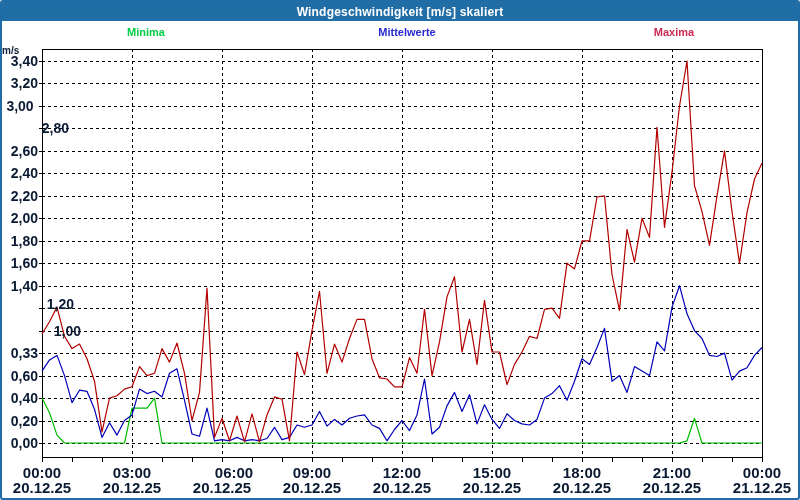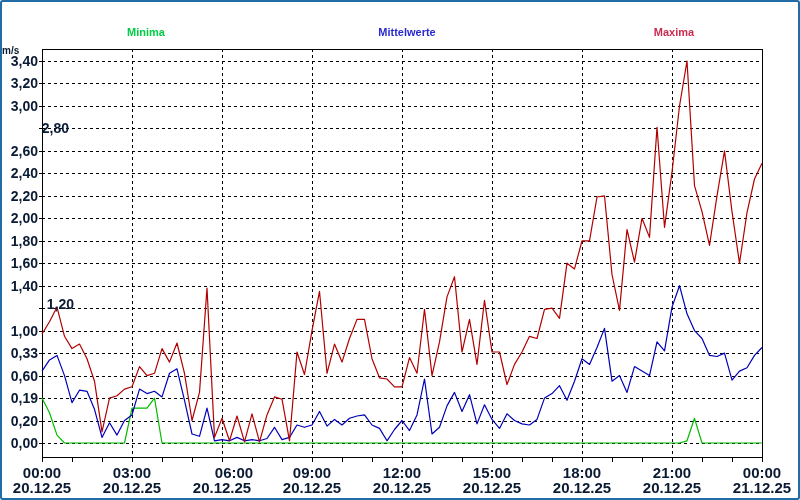--- a/index.html
+++ b/index.html
@@ -17,20 +17,23 @@
   .ytick{position:absolute;left:0;width:36px;text-align:right;font-size:14px;font-weight:bold;
          color:#0a1a33;line-height:11px;}
   .xtick{position:absolute;transform:translateX(-50%);font-size:15px;font-weight:bold;
          color:#0a1a33;white-space:nowrap;}
   #chart-svg{position:absolute;left:0;top:0;}
 </style>
 </head>
 <body>
 
 <div id="app">
+  <div id="titlebar">
+    <span>Windgeschwindigkeit [m/s] skaliert</span>
+  </div>
 
   <span class="lg" id="lg-min" style="color: rgb(0, 204, 68);">Minima</span>
   <span class="lg" id="lg-mit" style="color: rgb(42, 42, 208);">Mittelwerte</span>
   <span class="lg" id="lg-max" style="color: rgb(204, 43, 80); padding-left: 30px;">Maxima</span>
 
   <div id="unit">m/s</div>
 
   <div id="chart">
       <svg id="chart-svg" width="800" height="500">
         <line x1="40" y1="441.5" x2="760" y2="441.5" stroke="#000" stroke-width="1" shape-rendering="crispEdges" stroke-dasharray="3,3"></line>
@@ -102,34 +105,34 @@
         <line x1="730.5" y1="455" x2="730.5" y2="460" stroke="#000" stroke-width="1" shape-rendering="crispEdges"></line>
         <line x1="760.5" y1="455" x2="760.5" y2="460" stroke="#000" stroke-width="1" shape-rendering="crispEdges"></line>
         <rect x="40.5" y="47.5" width="720" height="408" fill="none" stroke="#000" stroke-width="1" shape-rendering="crispEdges"></rect>
         <polyline points="40.0,396.1 47.5,410.7 55.0,433.1 62.5,441.0 70.0,441.0 77.5,441.0 85.0,441.0 92.5,441.0 100.0,441.0 107.5,441.0 115.0,441.0 122.5,441.0 130.0,406.2 137.5,406.2 145.0,406.2 152.5,396.1 160.0,441.0 167.5,441.0 175.0,441.0 182.5,441.0 190.0,441.0 197.5,441.0 205.0,441.0 212.5,441.0 220.0,441.0 227.5,441.0 235.0,441.0 242.5,441.0 250.0,441.0 257.5,441.0 265.0,441.0 272.5,441.0 280.0,441.0 287.5,441.0 295.0,441.0 302.5,441.0 310.0,441.0 317.5,441.0 325.0,441.0 332.5,441.0 340.0,441.0 347.5,441.0 355.0,441.0 362.5,441.0 370.0,441.0 377.5,441.0 385.0,441.0 392.5,441.0 400.0,441.0 407.5,441.0 415.0,441.0 422.5,441.0 430.0,441.0 437.5,441.0 445.0,441.0 452.5,441.0 460.0,441.0 467.5,441.0 475.0,441.0 482.5,441.0 490.0,441.0 497.5,441.0 505.0,441.0 512.5,441.0 520.0,441.0 527.5,441.0 535.0,441.0 542.5,441.0 550.0,441.0 557.5,441.0 565.0,441.0 572.5,441.0 580.0,441.0 587.5,441.0 595.0,441.0 602.5,441.0 610.0,441.0 617.5,441.0 625.0,441.0 632.5,441.0 640.0,441.0 647.5,441.0 655.0,441.0 662.5,441.0 670.0,441.0 677.5,441.0 685.0,438.8 692.5,416.3 700.0,441.0 707.5,441.0 715.0,441.0 722.5,441.0 730.0,441.0 737.5,441.0 745.0,441.0 752.5,441.0 760.0,441.0" fill="none" stroke="#00bb00" stroke-width="1.2" stroke-linejoin="round"></polyline>
         <polyline points="40.0,369.1 47.5,357.9 55.0,353.4 62.5,373.6 70.0,400.6 77.5,388.2 85.0,389.3 92.5,407.3 100.0,435.4 107.5,420.8 115.0,433.1 122.5,418.5 130.0,412.9 137.5,387.1 145.0,391.6 152.5,389.3 160.0,394.9 167.5,371.3 175.0,366.8 182.5,398.3 190.0,432.0 197.5,434.3 205.0,406.2 212.5,438.8 220.0,437.6 227.5,438.8 235.0,435.4 242.5,438.8 250.0,437.6 257.5,438.8 265.0,436.5 272.5,425.3 280.0,437.6 287.5,435.4 295.0,423.0 302.5,425.3 310.0,423.0 317.5,409.5 325.0,424.1 332.5,417.4 340.0,423.0 347.5,416.3 355.0,414.0 362.5,412.9 370.0,423.0 377.5,426.4 385.0,438.8 392.5,427.5 400.0,418.5 407.5,428.6 415.0,412.9 422.5,377.0 430.0,432.0 437.5,425.3 445.0,403.9 452.5,390.4 460.0,409.5 467.5,392.7 475.0,421.9 482.5,402.8 490.0,417.4 497.5,426.4 505.0,411.8 512.5,418.5 520.0,421.9 527.5,423.0 535.0,417.4 542.5,396.1 550.0,391.6 557.5,383.7 565.0,398.3 572.5,379.2 580.0,356.7 587.5,362.4 595.0,345.5 602.5,326.4 610.0,379.2 617.5,373.6 625.0,390.4 632.5,364.6 640.0,369.1 647.5,373.6 655.0,339.9 662.5,348.9 670.0,305.1 677.5,283.7 685.0,311.8 692.5,328.6 700.0,336.5 707.5,353.4 715.0,354.5 722.5,351.1 730.0,378.1 737.5,369.1 745.0,365.7 752.5,353.4 760.0,345.5" fill="none" stroke="#0000b8" stroke-width="1.2" stroke-linejoin="round"></polyline>
         <polyline points="40.0,332.0 47.5,319.7 55.0,305.1 62.5,334.3 70.0,346.6 77.5,342.1 85.0,356.7 92.5,379.2 100.0,429.8 107.5,396.1 115.0,393.8 122.5,387.1 130.0,384.8 137.5,364.6 145.0,373.6 152.5,371.3 160.0,346.6 167.5,360.1 175.0,341.0 182.5,371.3 190.0,418.5 197.5,390.4 205.0,286.0 212.5,435.4 220.0,416.3 227.5,438.8 235.0,414.0 242.5,439.9 250.0,411.8 257.5,439.9 265.0,412.9 272.5,394.9 280.0,397.2 287.5,438.8 295.0,350.0 302.5,372.5 310.0,328.6 317.5,289.3 325.0,371.3 332.5,342.1 340.0,360.1 347.5,336.5 355.0,317.4 362.5,317.4 370.0,356.7 377.5,375.8 385.0,377.0 392.5,384.8 400.0,384.8 407.5,355.6 415.0,371.3 422.5,307.3 430.0,373.6 437.5,339.9 445.0,294.9 452.5,274.7 460.0,350.0 467.5,317.4 475.0,362.4 482.5,298.3 490.0,350.0 497.5,350.0 505.0,382.6 512.5,362.4 520.0,350.0 527.5,334.3 535.0,336.5 542.5,307.3 550.0,306.2 557.5,316.3 565.0,261.2 572.5,266.9 580.0,238.8 587.5,238.8 595.0,195.0 602.5,193.8 610.0,272.5 617.5,308.4 625.0,227.5 632.5,260.1 640.0,216.3 647.5,235.4 655.0,125.3 662.5,225.3 670.0,170.2 677.5,104.0 685.0,59.0 692.5,183.7 700.0,209.6 707.5,243.3 715.0,193.8 722.5,148.9 730.0,209.6 737.5,261.2 745.0,210.7 752.5,177.0 760.0,161.2" fill="none" stroke="#b20000" stroke-width="1.2" stroke-linejoin="round"></polyline>
       </svg>
     </div>
 <div class="ytick" style="top: 435.5px;">0,00</div>
     <div class="ytick" style="top: 413.5px;">0,20</div>
-    <div class="ytick" style="top: 390.5px;">0,19</div>
+    <div class="ytick" style="top: 390.5px;">0,40</div>
     <div class="ytick" style="top: 368.5px;">0,60</div>
     <div class="ytick" style="top: 345.5px;">0,33</div>
-    <div class="ytick" style="top: 323.5px;">1,00</div>
+    <div class="ytick" style="top: 323.5px; padding-left: 43px;">1,00</div>
     <div class="ytick" style="top: 297px; padding-left: 36px;">1,20</div>
     <div class="ytick" style="top: 278.5px;">1,40</div>
     <div class="ytick" style="top: 255.5px;">1,60</div>
     <div class="ytick" style="top: 233.5px;">1,80</div>
     <div class="ytick" style="top: 210.5px;">2,00</div>
     <div class="ytick" style="top: 188.5px;">2,20</div>
     <div class="ytick" style="top: 165.5px;">2,40</div>
     <div class="ytick" style="top: 143.5px;">2,60</div>
     <div class="ytick" style="top: 120.5px; margin-left: 31px;">2,80</div>
-    <div class="ytick" style="top: 98.5px;">3,00</div>
+    <div class="ytick" style="top: 98.5px; text-align: center;">3,00</div>
     <div class="ytick" style="top: 75.5px;">3,20</div>
     <div class="ytick" style="top: 53.5px;">3,40</div>
     <div class="xtick" style="left: 40px; top: 462px;">00:00</div>
     <div class="xtick" style="left: 40px; top: 477px;">20.12.25</div>
     <div class="xtick" style="left: 130px; top: 462px;">03:00</div>
     <div class="xtick" style="left: 130px; top: 477px;">20.12.25</div>
     <div class="xtick" style="left: 212px; top: 462px; margin-left: 20px;">06:00</div>
     <div class="xtick" style="left: 220px; top: 477px;">20.12.25</div>
     <div class="xtick" style="left: 310px; top: 462px;">09:00</div>
     <div class="xtick" style="left: 310px; top: 477px;">20.12.25</div>

